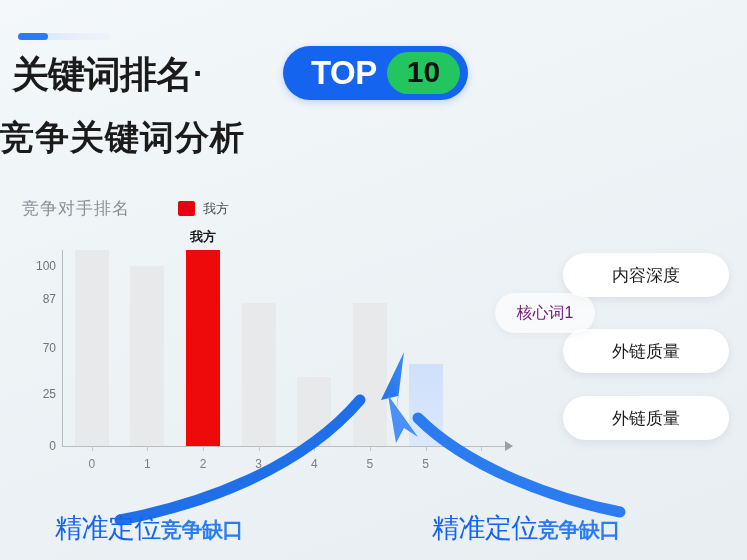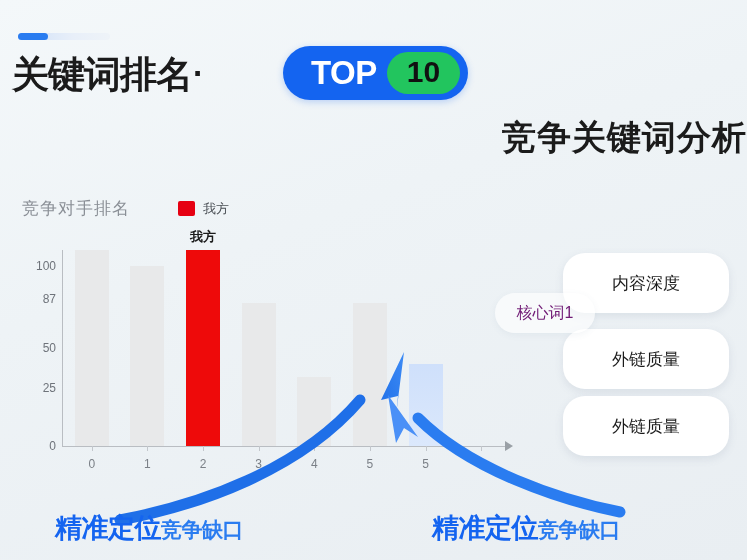--- a/index.html
+++ b/index.html
@@ -23,21 +23,21 @@
   .hl-dot{font-size:33px;font-weight:bold;color:#1b1b1b;padding:0 1px;}
   .hl-sub{font-size:33px;font-weight:bold;color:#1b1b1b;letter-spacing:-1px;line-height:1;}
   .badge{position:absolute;left:283px;top:46px;height:54px;display:flex;align-items:center;
     background:#1464f0;border-radius:28px;padding:0 8px 0 28px;box-shadow:0 2px 7px rgba(20,100,240,.25);}
   .badge-top{color:#ffffff;font-size:33px;font-weight:bold;letter-spacing:-0.5px;
     margin-right:10px;font-family:"Liberation Sans",sans-serif;}
   .badge-num{background:#22c55e;color:#111;font-size:30px;font-weight:bold;
     border-radius:24px;padding:5px 20px 7px 20px;line-height:1;}
 
   
-  .subtitle{position:absolute;left:0;right:0;top:115px;text-align:right;
+  .subtitle{position:absolute;left:0;right:0;top:115px;text-align:left;
     font-size:34px;font-weight:bold;color:#1b1b1b;letter-spacing:1px;}
 
   
   .chart-head{position:absolute;left:22px;top:197px;display:flex;align-items:center;}
   .chart-title{font-size:17px;color:#8a8f96;letter-spacing:1px;}
   .legend{display:flex;align-items:center;margin-left:48px;}
   .legend-swatch{width:17px;height:15px;background:#e60012;border-radius:2px;margin-right:8px;}
   .legend-label{font-size:13px;color:#4a4f55;}
 
   .plot{position:absolute;left:18px;top:250px;width:500px;height:200px;}
@@ -60,31 +60,31 @@
   
   .arrows{position:absolute;left:0;top:0;width:747px;height:560px;pointer-events:none;}
 
   
   .panel-head{position:absolute;right:16px;top:197px;display:flex;align-items:center;}
   .tri{width:0;height:0;border-top:5px solid transparent;border-bottom:5px solid transparent;}
   .tri-l{border-right:7px solid #c2c8cf;margin-right:10px;}
   .tri-r{border-left:7px solid #c2c8cf;margin-left:10px;}
   .panel-title{font-size:17px;color:#8a8f96;letter-spacing:1px;}
 
-  .pill{position:absolute;right:18px;width:166px;height:60px;background:#ffffff;
+  .pill{position:absolute;right:18px;width:166px;height:44px;background:#ffffff;
     border-radius:22px;display:flex;align-items:center;justify-content:center;
     font-size:17px;color:#1b1b1b;box-shadow:0 3px 9px rgba(90,110,140,.13);}
   .ghost-pill{position:absolute;left:495px;top:293px;width:100px;height:40px;
     background:rgba(255,255,255,.62);border-radius:20px;display:flex;align-items:center;
     justify-content:center;font-size:16px;color:#701a75;
     box-shadow:0 2px 7px rgba(90,110,140,.07);}
 
   
   .caption{position:absolute;bottom:14px;display:flex;align-items:baseline;}
-  .cap-strong{font-size:27px;font-weight:bold;color:#1464f0;letter-spacing:-0.5px;}
+  .cap-strong{font-size:27px;font-weight:normal;color:#1464f0;letter-spacing:-0.5px;}
   .cap-weak{font-size:21px;font-weight:bold;color:#2a7cf0;letter-spacing:-0.5px;}
   .cap-left{left:55px;}
   .cap-right{left:432px;}
 </style>
 </head>
 <body>
 
 <div class="stage">
 
   <div class="progress-wrap">
@@ -108,22 +108,22 @@
     <span class="legend">
       <span class="legend-swatch"></span>
       <span class="legend-label">我方</span>
     </span>
   </div>
 
   <div class="plot">
     <div class="ylabels" id="ylabels">
         <div class="ylabel" style="top: 16px;">100</div>
         <div class="ylabel" style="top: 49px;">87</div>
-        <div class="ylabel" style="top: 98px;">50</div>
-        <div class="ylabel" style="top: 138px;">25</div>
+        <div class="ylabel" style="top: 98px;">70</div>
+        <div class="ylabel" style="top: 144px;">25</div>
         <div class="ylabel" style="top: 196px;">0</div>
       </div>
     <div class="axis-y"></div>
     <div class="axis-x"></div>
     <div class="axis-x-arrow"></div>
     <div class="bars" id="bars">
         <div class="bar" style="left: 10.8125px; height: 196px;"></div>
         <div class="bar" style="left: 66.4375px; height: 180.32px;"></div>
         <div class="bar red" style="left: 122.062px; height: 196px;"></div>
         <div class="bar" style="left: 177.688px; height: 143.08px;"></div>

